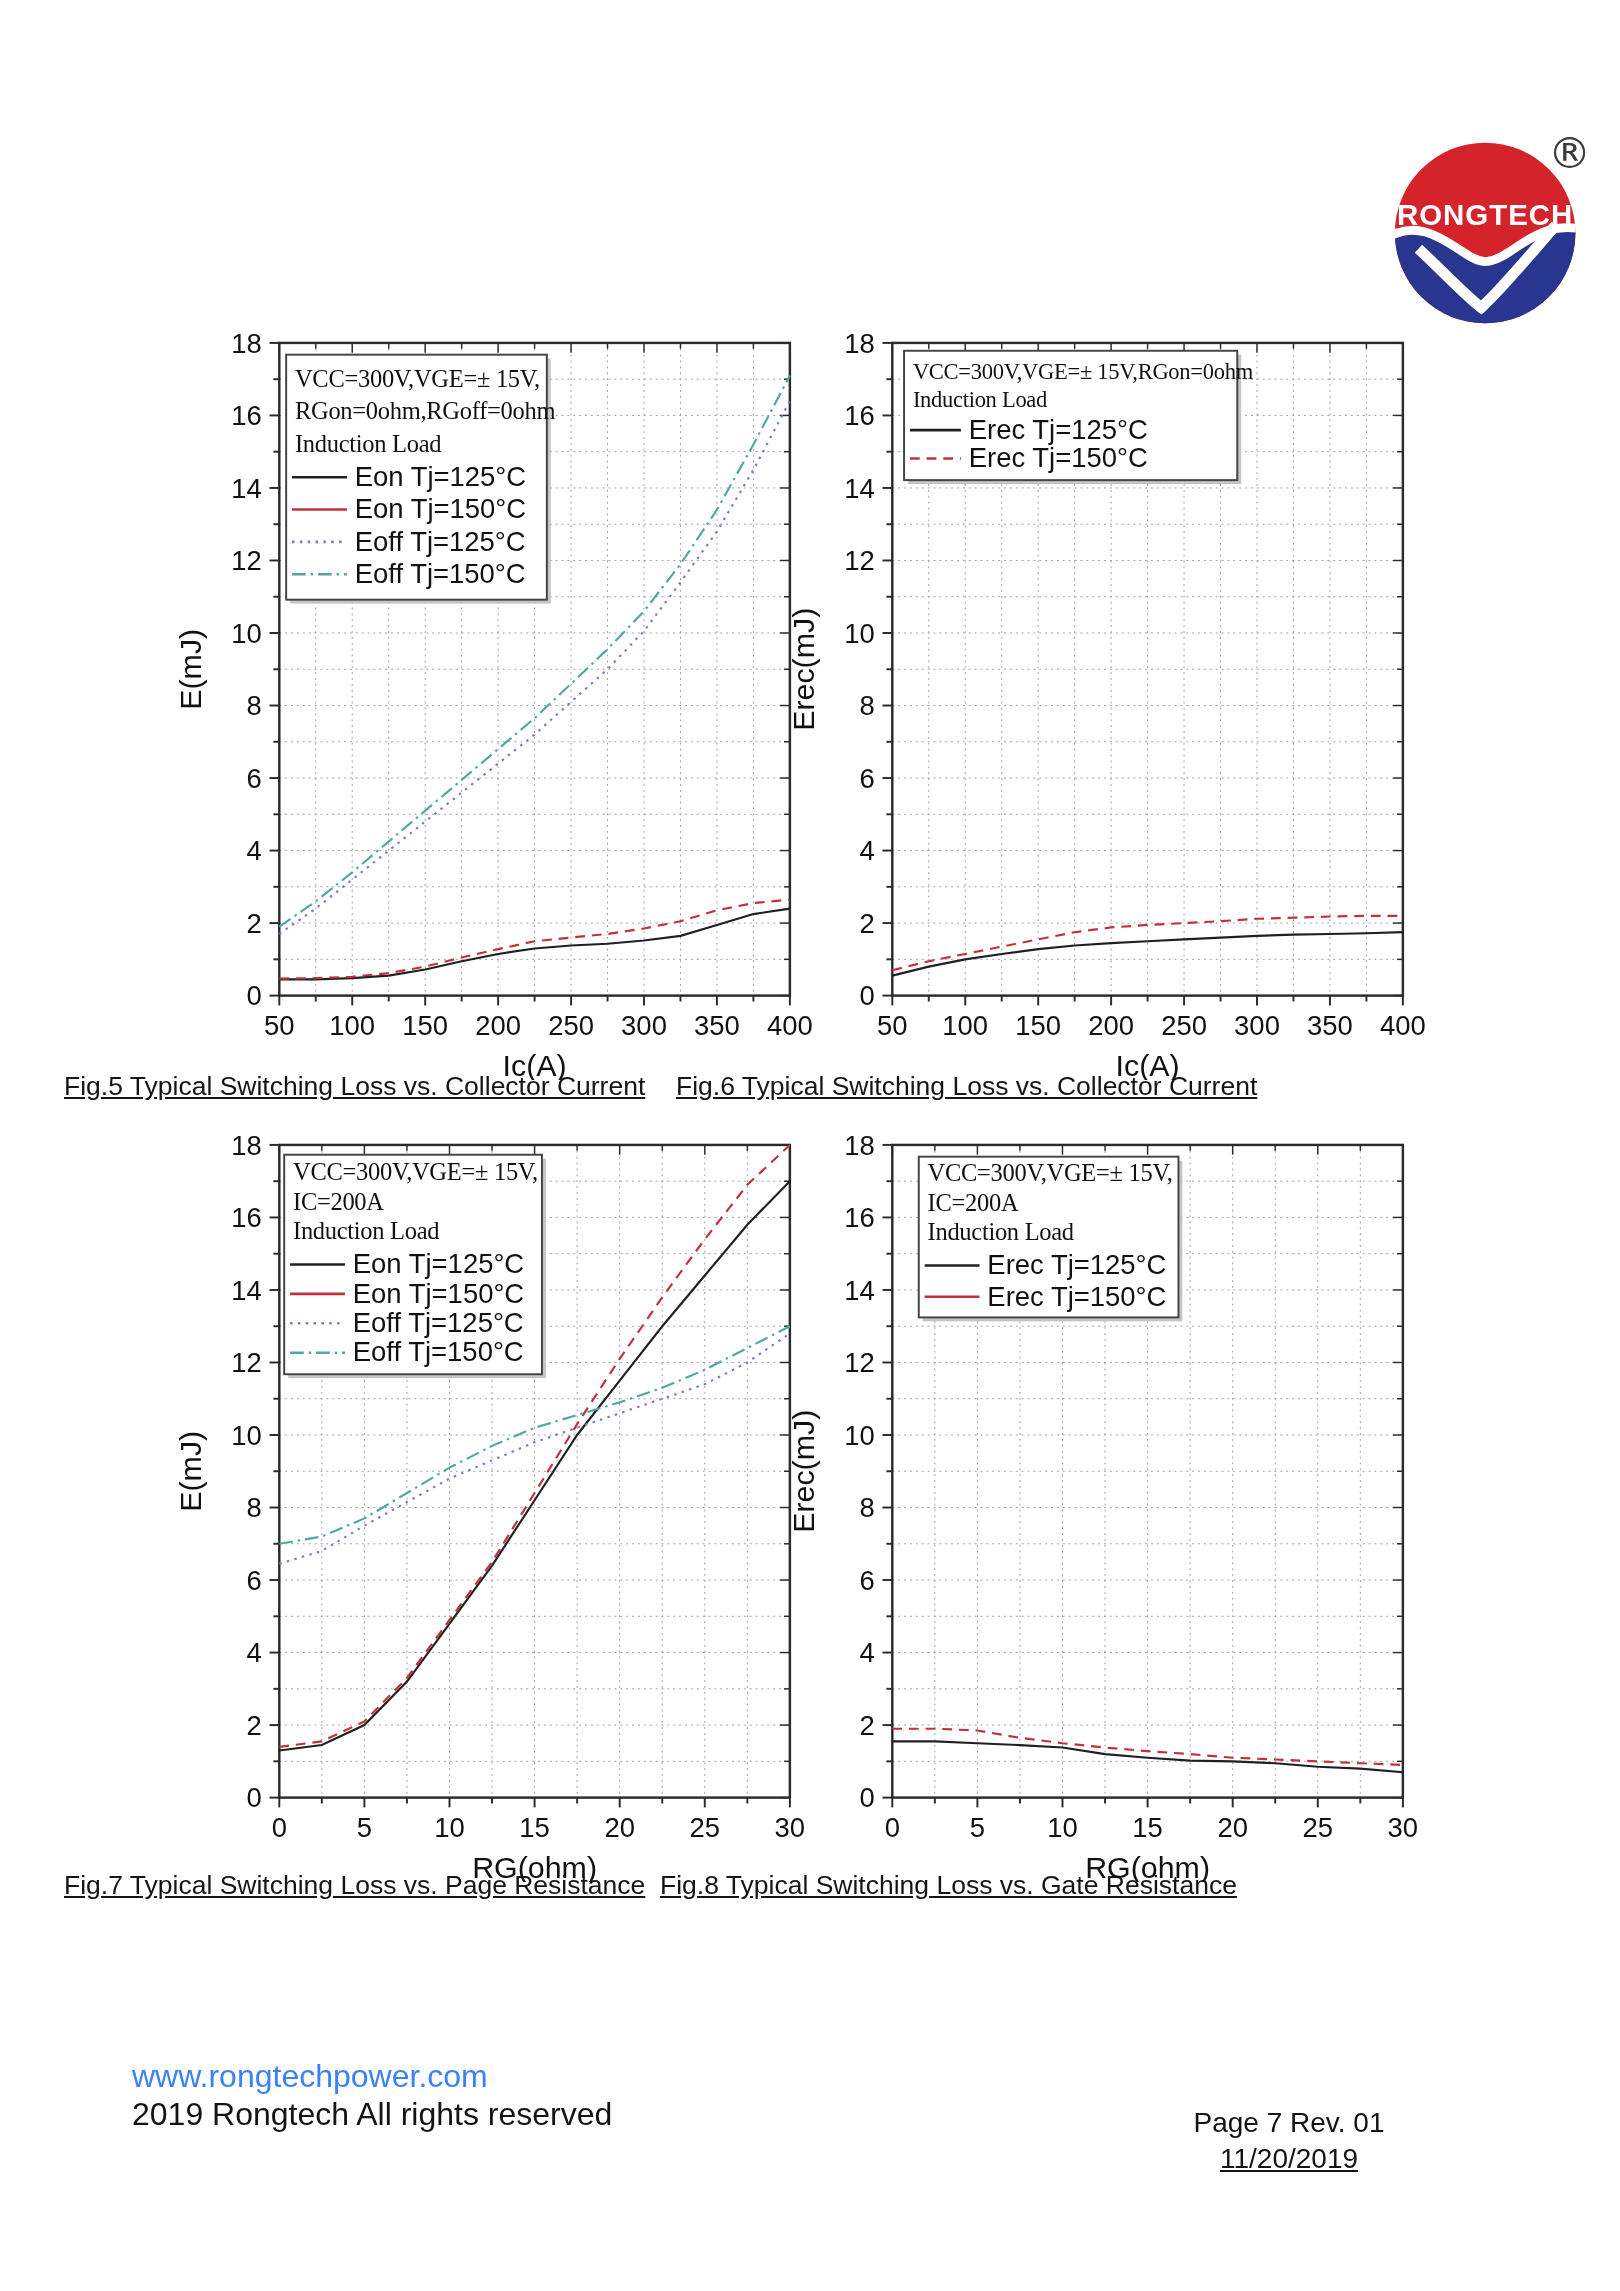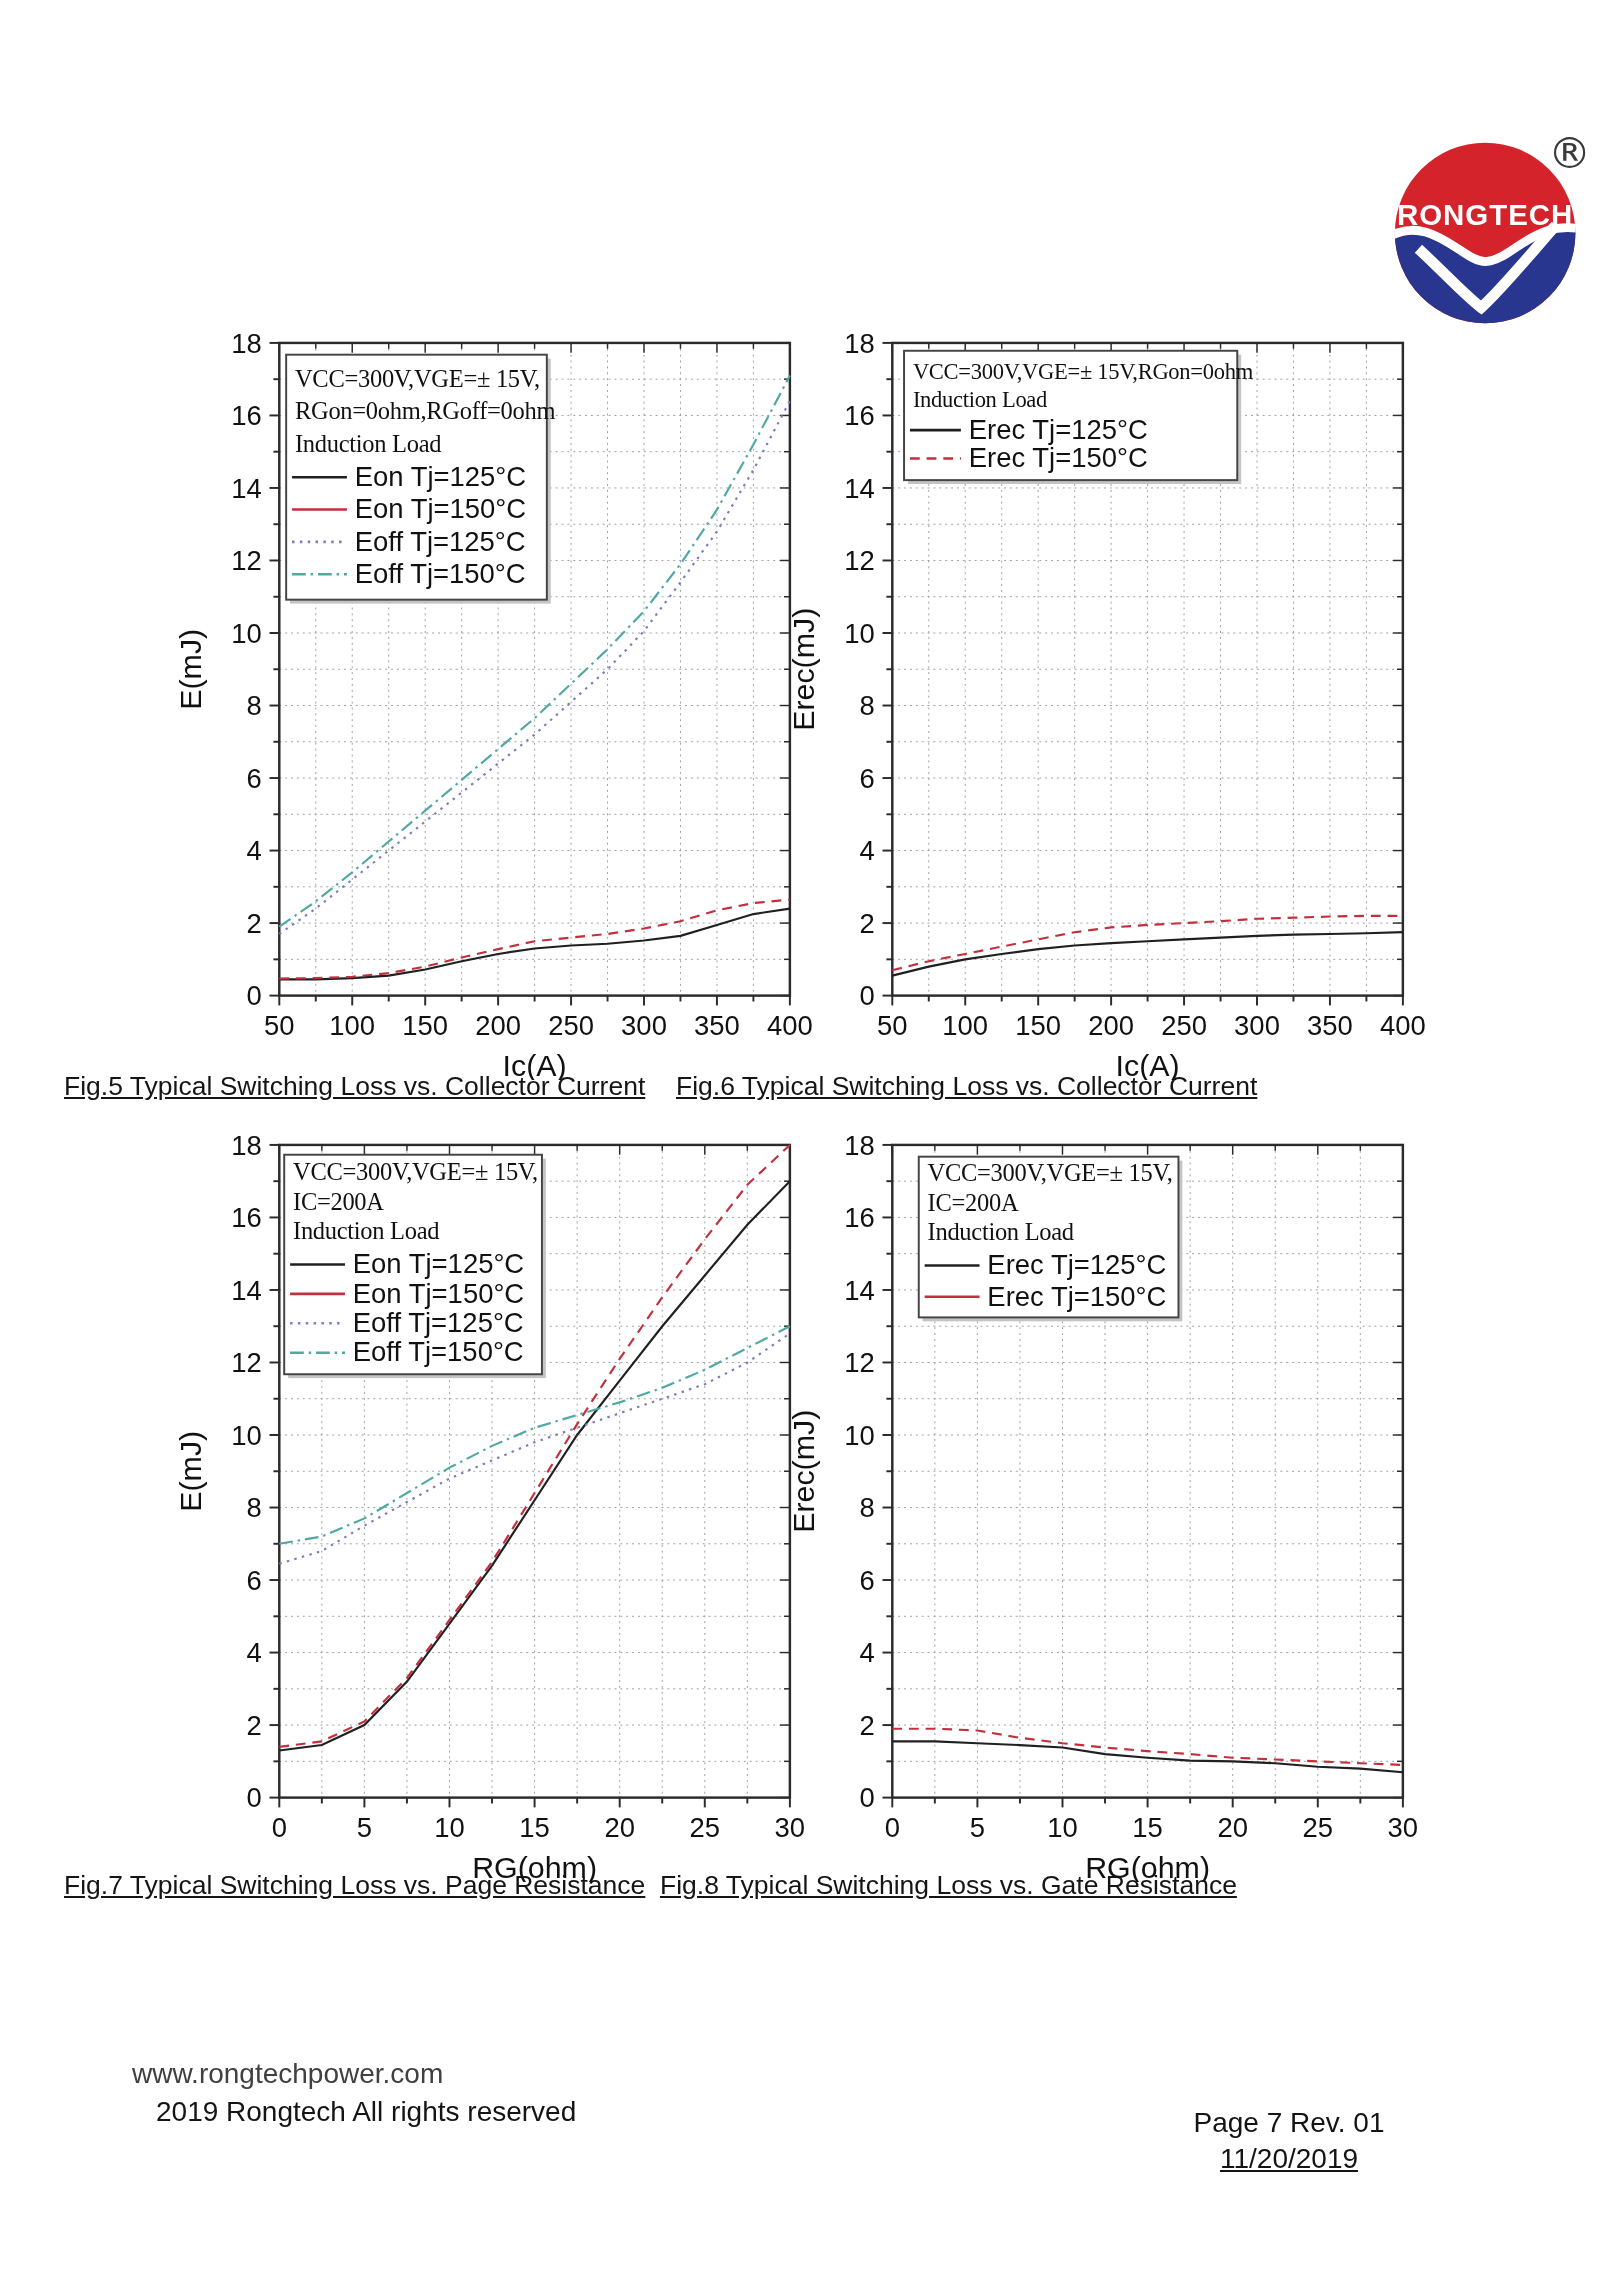--- a/index.html
+++ b/index.html
@@ -1,21 +1,21 @@
 <!DOCTYPE html>
 <html><head>
 <meta charset="utf-8">
 <style>
   html,body{margin:0;padding:0;background:#ffffff;}
   .page{position:relative;width:1620px;height:2292px;background:#ffffff;
         font-family:"Liberation Sans",sans-serif;overflow:hidden;}
   .caption{position:absolute;width:774px;text-align:left;font-size:26.5px;color:#151515;
            font-family:"Liberation Sans",sans-serif;text-decoration:underline;}
-  .footer-url{position:absolute;left:132px;top:2058px;font-size:28px;color:#404040;text-decoration:none;}
-  .footer-copy{position:absolute;left:132px;top:2096px;font-size:28px;color:#141414;margin-left:24px;}
+  .footer-url{position:absolute;left:132px;top:2058px;font-size:32px;color:#3b82f6;text-decoration:none;}
+  .footer-copy{position:absolute;left:132px;top:2096px;font-size:32px;color:#141414;}
   .footer-right{position:absolute;left:1137px;width:304px;text-align:center;font-size:28px;color:#141414;}
   .pr1{top:2107px;} .pr2{top:2143px;text-decoration:underline;}
   svg text{user-select:none;}
 </style>
 </head>
 <body>
 
 <div class="page">
 
   <svg width="211" height="221" style="position:absolute;left:1387px;top:123px;" viewBox="0 0 215 225">

